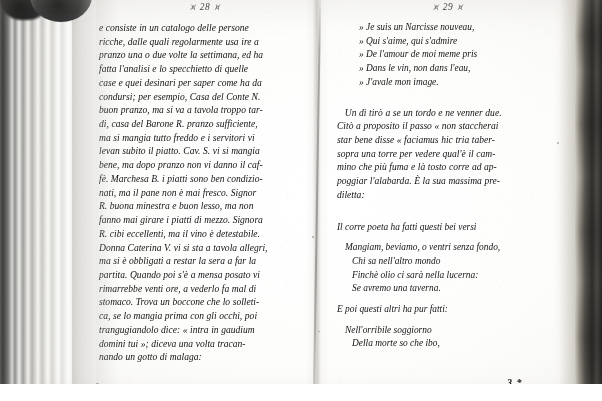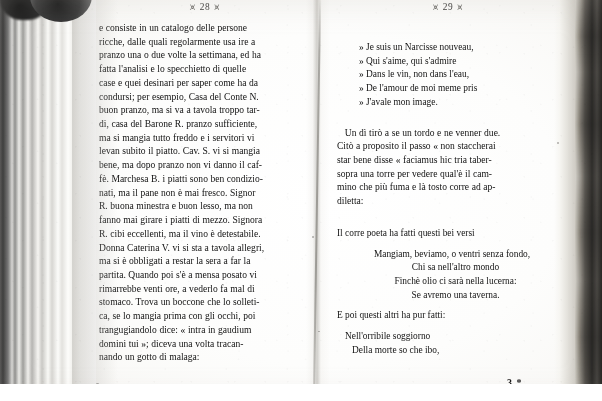--- a/index.html
+++ b/index.html
@@ -9,20 +9,21 @@
   }
   body {
     font-family: "Liberation Serif", serif;
   }
   #scan {
     position: relative;
     width: 602px;
     height: 384px;
     overflow: hidden;
     background: #86efac;
+    font-style: italic;
   }
 
   
   .paper {
     position: absolute;
     left: 0; top: 0;
     width: 602px; height: 401px;
     background:
       radial-gradient(ellipse 420px 300px at 330px 200px, #ffffff 0%, #fdfdfc 55%, #f7f6f3 100%);
   }
@@ -257,49 +258,50 @@
   </div>
 
   <div class="page page-right">
 
     <div class="folio">
       <span class="orn">⩙</span><span>29</span><span class="orn">⩙</span>
     </div>
 
     <div class="spacer-s"></div>
 
-    <div class="verse" style="padding-left:22px;margin-top:20px;">
+    <div class="verse" style="padding-left:22px;">
       <span class="ln">» Je suis un Narcisse nouveau,</span>
       <span class="ln">» Qui s'aime, qui s'admire</span>
+      <span class="ln">» De l'amour de moi meme pris</span>
       <span class="ln">» Dans le vin, non dans l'eau,</span>
-      <span class="ln">» De l'amour de moi meme pris</span>
       <span class="ln">» J'avale mon image.</span>
     </div>
 
     <div class="spacer-l"></div>
 
     <div class="body-block">
       <span class="ln">   Un dì tirò a se un tordo e ne venner due.</span>
       <span class="ln">Citò a proposito il passo « non staccherai</span>
       <span class="ln">star bene disse « faciamus hic tria taber-</span>
       <span class="ln">sopra una torre per vedere qual'è il cam-</span>
       <span class="ln">mino che più fuma e là tosto corre ad ap-</span>
+      <span class="ln">poggiar l'alabarda. È la sua massima pre-</span>
       <span class="ln">diletta:</span>
     </div>
 
     <div class="spacer-m"></div>
 
 
     <div class="spacer-s"></div>
 
     <div class="verse">Il corre poeta ha fatti questi bei versi</div>
 
     <div class="spacer-s"></div>
 
-    <div class="verse" style="padding-left:8px;text-align:center;">
+    <div class="verse" style="padding-left:8px;">
       <span class="ln">Mangiam, beviamo, o ventri senza fondo,</span>
       <span class="ln">   Chi sa nell'altro mondo</span>
       <span class="ln">   Finchè olio ci sarà nella lucerna:</span>
       <span class="ln">   Se avremo una taverna.</span>
     </div>
 
     <div class="spacer-s"></div>
 
     <div class="verse">E poi questi altri ha pur fatti:</div>
 

